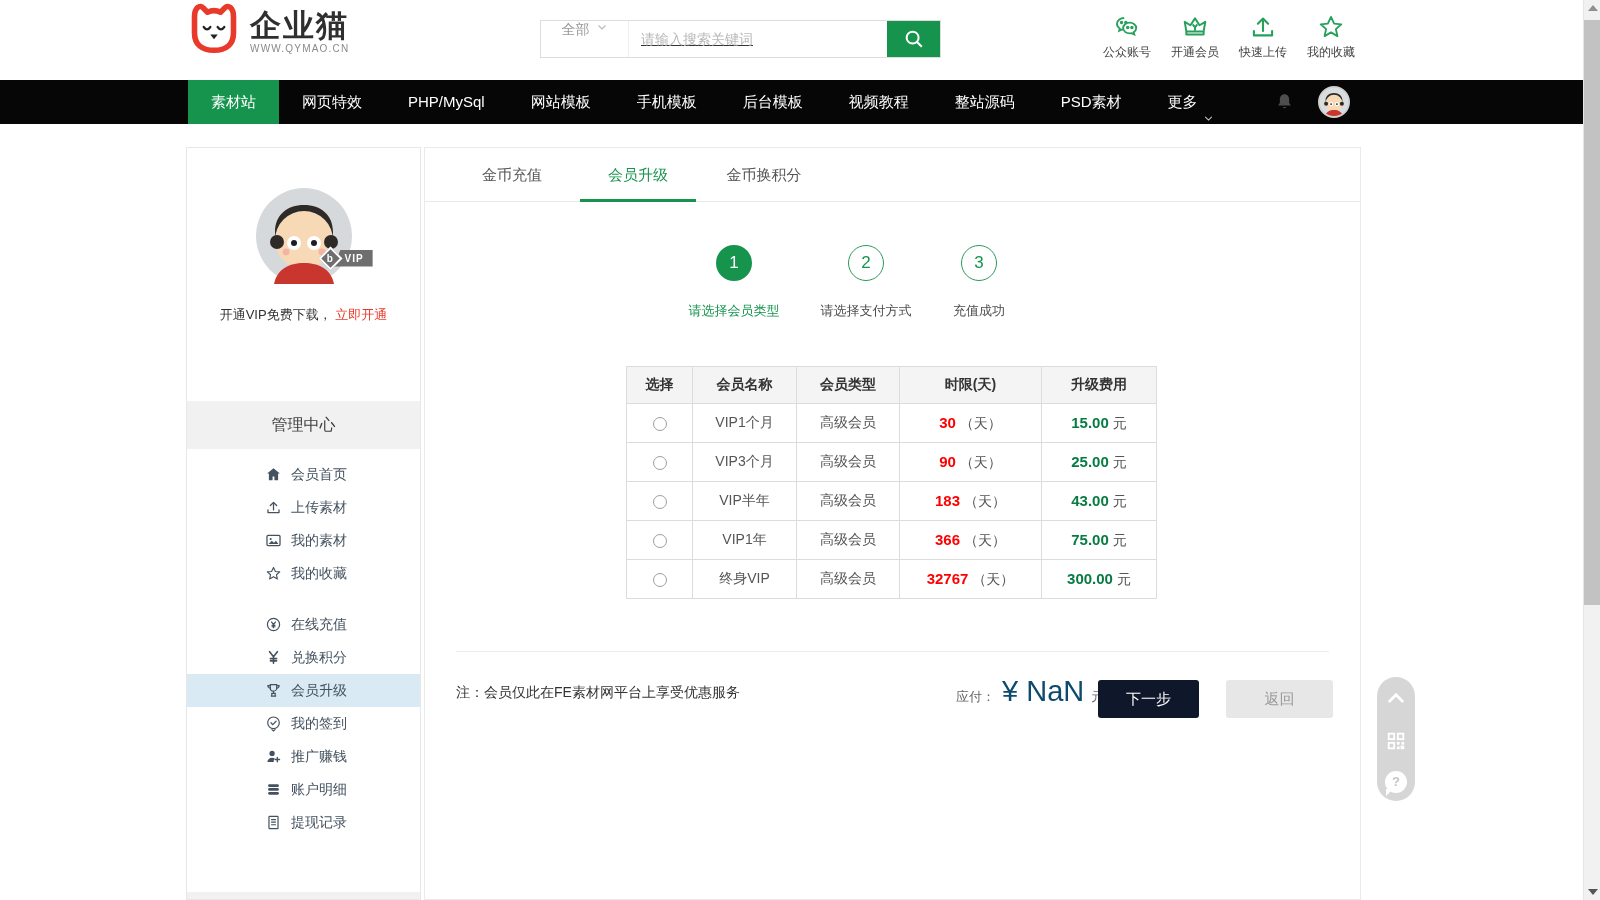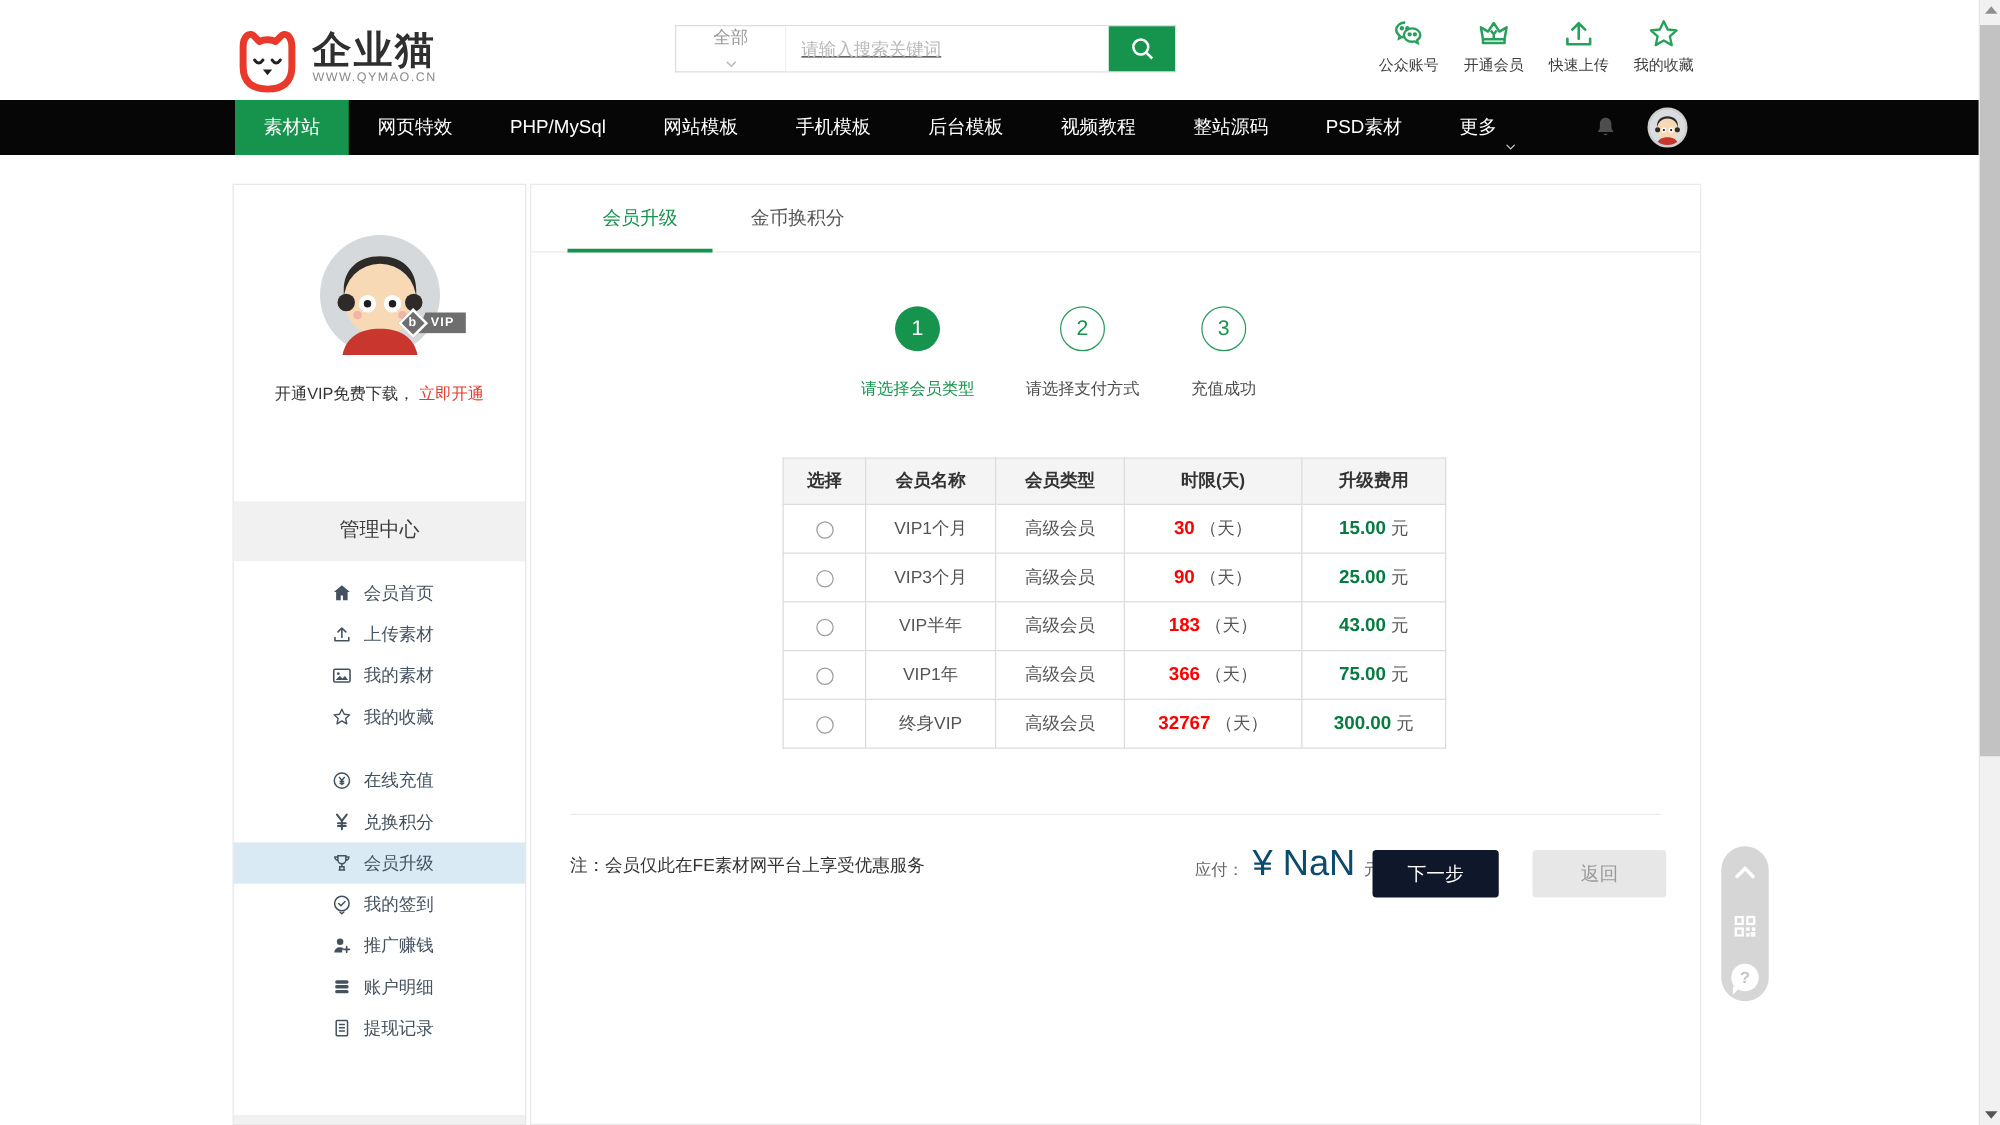--- a/index.html
+++ b/index.html
@@ -2,27 +2,27 @@
 <html><head>
 <meta charset="utf-8">
 <style>
   * { box-sizing: border-box; margin: 0; padding: 0; }
   html,body { width:1600px; height:900px; }
   body { font-family: "Liberation Sans", "DejaVu Sans", sans-serif; background:#fff; overflow:hidden; }
   .canvas { position:relative; width:1600px; height:900px; background:#fff; overflow:hidden; }
   :root { }
   
   .topbar { position:absolute; left:0; top:0; width:1600px; height:80px; background:#fff; }
-  .logo { position:absolute; left:186px; top:23px; display:flex; align-items:flex-start; cursor:pointer; }
+  .logo { position:absolute; left:186px; top:2px; display:flex; align-items:flex-end; cursor:pointer; }
   .logo-cat { width:56px; height:52px; }
   .logo-txt { margin-left:8px; }
   .logo-title { font-size:31px; font-weight:bold; color:#2f2f2f; letter-spacing:2px; line-height:34px; }
   .logo-url { font-size:10px; color:#8a8a8a; letter-spacing:1.2px; }
   .searchbox { position:absolute; left:540px; top:20px; width:401px; height:38px; border:1px solid #ddd; display:flex; background:#fff; }
-  .search-sel { width:88px; display:flex; align-items:center; justify-content:center; gap:6px; color:#999; font-size:14px; border-right:1px solid #eee; cursor:pointer;flex-direction:column; }
+  .search-sel { width:88px; display:flex; justify-content:center; gap:6px; color:#999; font-size:14px; border-right:1px solid #eee; cursor:pointer; }
   .search-sel .caret { width:12px; height:12px; color:#bbb; }
   .search-input { flex:1; border:0; outline:none; padding:0 12px; font-size:14px; color:#333;text-decoration:underline; }
   .search-input::placeholder { color:#b8b8b8; }
   .search-btn { width:53px; background:#16944e; border:0; cursor:pointer; display:flex; align-items:center; justify-content:center; }
   .search-btn svg { width:22px; height:22px; }
   .quick { position:absolute; left:1093px; top:13px; display:flex; }
   .quick-item { width:68px; display:flex; flex-direction:column; align-items:center; cursor:pointer; }
   .qicon { width:28px; height:28px; color:#27a05c; }
   .qicon svg { width:28px; height:28px; }
   .qlabel { margin-top:3px; font-size:12px; color:#3f3f3f; white-space:nowrap; }
@@ -332,20 +332,21 @@
               </svg></span>
             <span class="slabel">提现记录</span>
           </li>
         </ul>
       </div>
     <div class="side-cutoff"></div>
   </aside>
 
   <section class="panel">
     <div class="tabs" id="tabs">
+        <div class="tab">金币充值</div>
         <div class="tab active">会员升级</div>
         <div class="tab">金币换积分</div>
       </div>
     <div id="steps">
         <div class="step active" style="left: 239px;">
           <div class="step-circle">1</div>
           <div class="step-label">请选择会员类型</div>
         </div>
         <div class="step" style="left: 371px;">
           <div class="step-circle">2</div>

